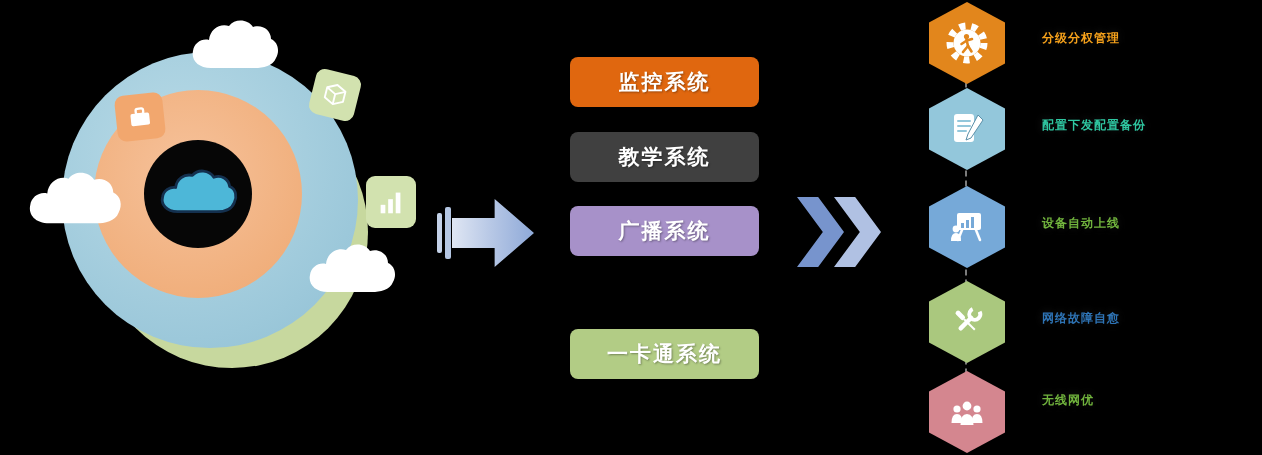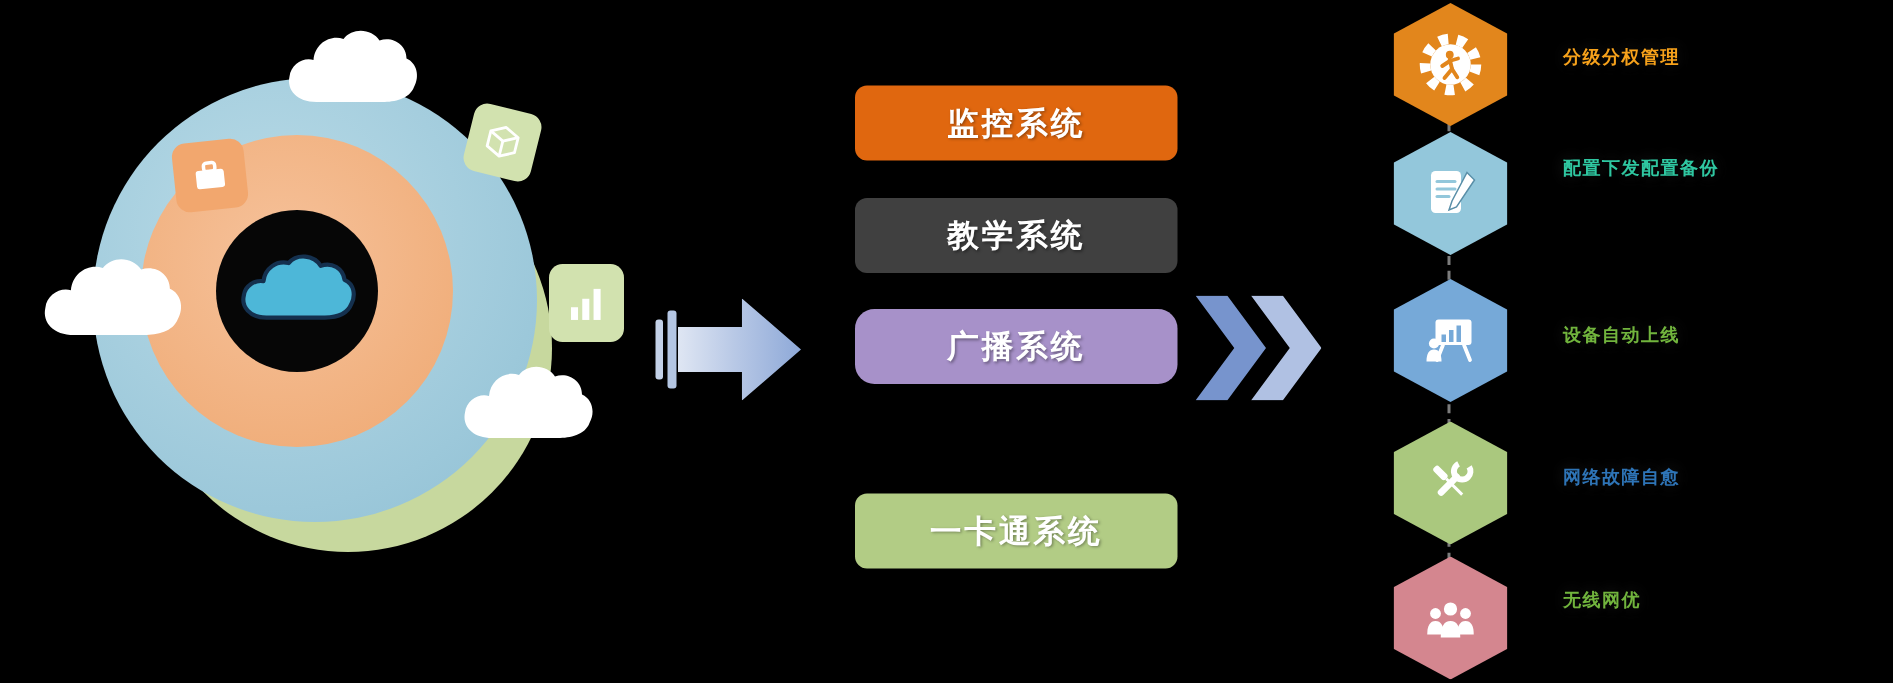--- a/index.html
+++ b/index.html
@@ -20,21 +20,21 @@
   .mini-tab{border-radius:9px;display:flex;align-items:center;justify-content:center;z-index:4;}
   .orange-tab{left:116px;top:94px;width:48px;height:46px;background:#f2a76e;transform:rotate(-6deg);}
   .green-diamond{left:312px;top:72px;width:46px;height:46px;background:#d2e2af;transform:rotate(14deg);}
   .green-tab{left:366px;top:176px;width:50px;height:52px;background:#d2e2af;z-index:3;}
   
   .stripe{background:#c3d1e8;border-radius:2px;z-index:2;}
   .flow-arrow{left:452px;top:199px;width:82px;height:68px;z-index:2;
     background:linear-gradient(90deg,#dfe6f3 0%,#b9c9e6 45%,#8ea9d8 100%);
     clip-path:polygon(0 28%,52% 28%,52% 0,100% 50%,52% 100%,52% 72%,0 72%);}
   
-  .sysbox{left:570px;width:215px;height:50px;border-radius:8px;display:flex;align-items:center;justify-content:center;z-index:2;}
+  .sysbox{left:570px;width:189px;height:50px;border-radius:8px;display:flex;align-items:center;justify-content:center;z-index:2;}
   .sysbox span{color:#fff;font-size:21px;font-weight:bold;letter-spacing:2px;text-shadow:1px 1px 2px rgba(0,0,0,.35);}
   
   .chev{width:47px;height:70px;top:197px;z-index:2;
     clip-path:polygon(0 0,45% 0,100% 50%,45% 100%,0 100%,55% 50%);}
   
   .dash-line{left:965px;top:42px;height:372px;width:0;border-left:2px dashed #7c7c7c;z-index:1;}
   .hex{left:929px;width:76px;height:82px;z-index:2;display:flex;align-items:center;justify-content:center;
     clip-path:polygon(50% 0%,100% 25%,100% 75%,50% 100%,0% 75%,0% 25%);}
   .feat-label{left:1042px;width:215px;font-size:12px;font-weight:bold;letter-spacing:1px;z-index:2;
     text-shadow:2px 2px 3px rgba(0,0,0,.65),0 0 10px rgba(255,255,255,.12);}
@@ -93,21 +93,21 @@
   <div class="abs stripe" style="left:437px;top:213px;width:5px;height:40px;"></div>
   <div class="abs stripe" style="left:445px;top:207px;width:6px;height:52px;background:#b4c6e3;"></div>
   <div class="abs flow-arrow"></div>
 
   <div class="abs sysbox" style="top: 57px; background: rgb(224, 103, 15);">
       <span>监控系统</span>
     </div>
   <div class="abs sysbox" style="top: 132px; background: #404040;">
       <span>教学系统</span>
     </div>
-  <div class="abs sysbox" style="top: 206px; background: rgb(167, 145, 201); border-radius: 13px;">
+  <div class="abs sysbox" style="top: 206px; background: rgb(167, 145, 201);">
       <span>广播系统</span>
     </div>
   <div class="abs sysbox" style="top: 281px; background: rgb(178, 204, 133); margin-top: 48px;">
       <span>一卡通系统</span>
     </div>
 
   <div class="abs chev" style="left:797px;background:#7794cd;"></div>
   <div class="abs chev" style="left:834px;background:#b0c1e3;"></div>
 
   <div class="abs dash-line"></div>
@@ -172,18 +172,18 @@
       <circle cx="12" cy="19" r="3.6" fill="#fff"></circle>
       <path d="M6.5 33 q0 -9 5.5 -9 q5.5 0 5.5 9 Z" fill="#fff"></path>
       <circle cx="32" cy="19" r="3.6" fill="#fff"></circle>
       <path d="M26.5 33 q0 -9 5.5 -9 q5.5 0 5.5 9 Z" fill="#fff"></path>
       <circle cx="22" cy="16" r="4.4" fill="#fff"></circle>
       <path d="M15.5 35 q0 -11 6.5 -11 q6.5 0 6.5 11 Z" fill="#fff"></path>
     </svg>
   </div>
 
   <div class="abs feat-label" style="top: 30px; color: rgb(247, 162, 27);">分级分权管理</div>
-  <div class="abs feat-label" style="top: 104px; color: rgb(47, 199, 161);">配置下发配置备份</div>
+  <div class="abs feat-label" style="top: 117px; color: rgb(47, 199, 161);">配置下发配置备份</div>
   <div class="abs feat-label" style="top: 310px; color: rgb(46, 116, 182);">网络故障自愈</div>
   <div class="abs feat-label" style="top: 215px; color: rgb(113, 180, 61);">设备自动上线</div>
   <div class="abs feat-label" style="top: 378px; color: rgb(113, 180, 61); margin-top: 14px;">无线网优</div>
 
 </div>
 
 </body></html>

